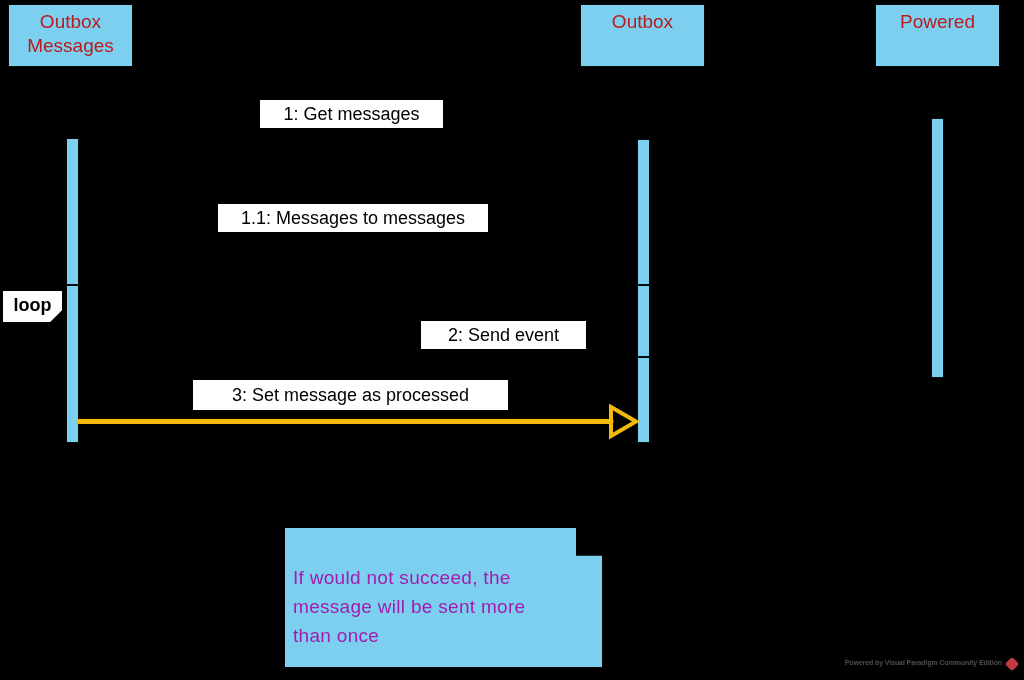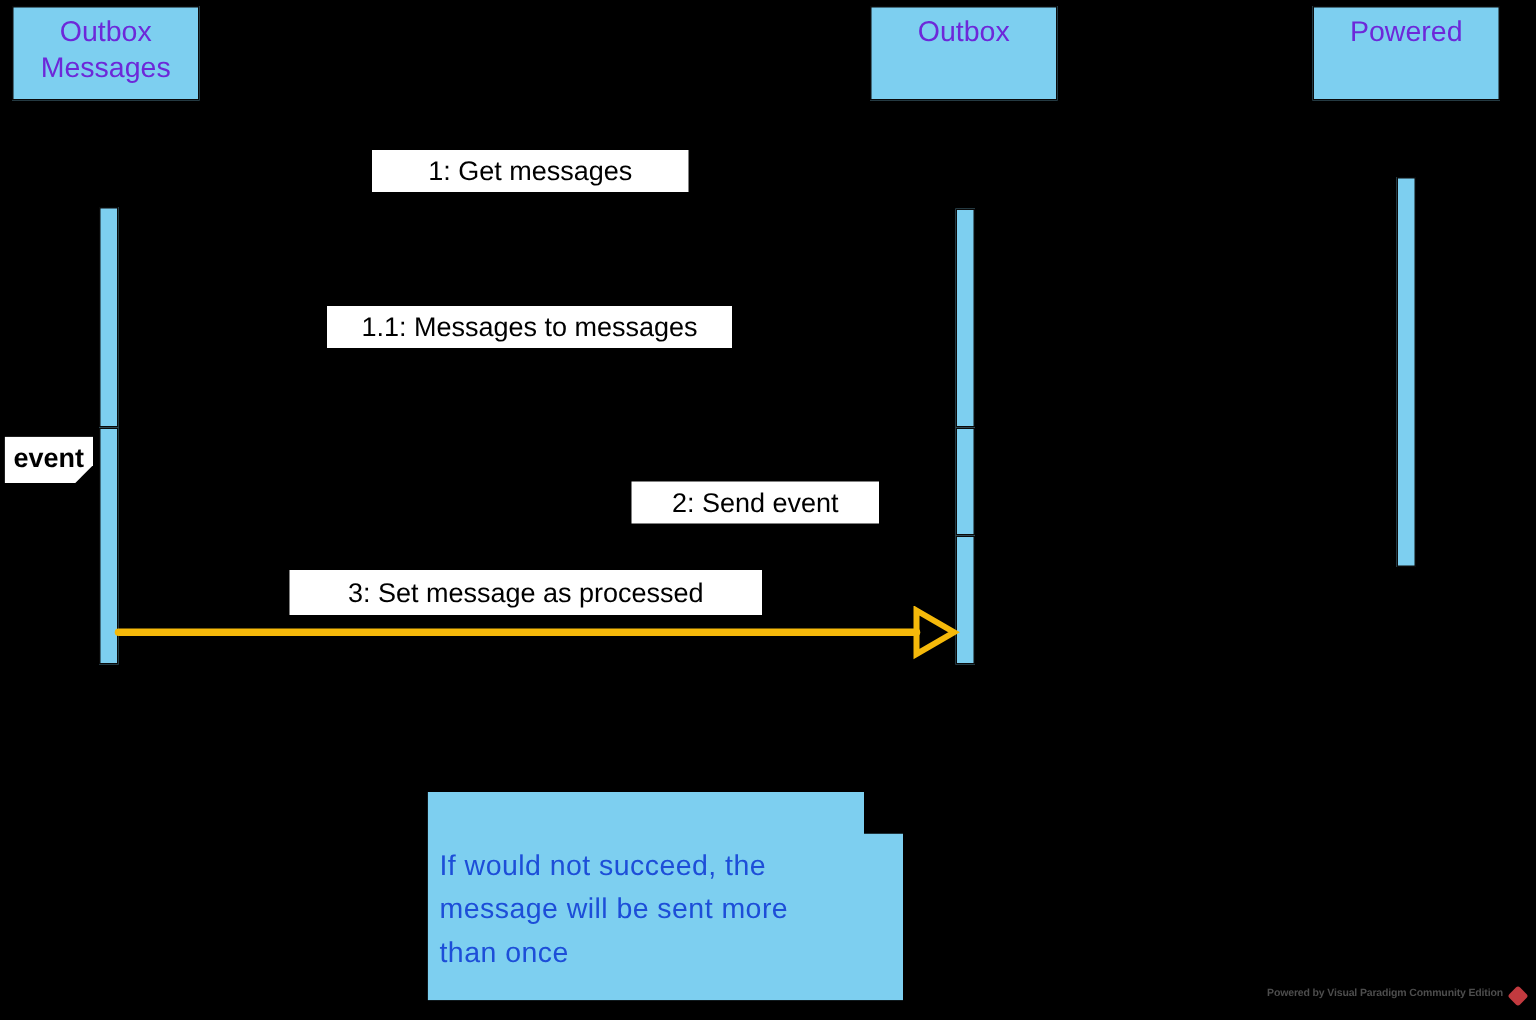--- a/index.html
+++ b/index.html
@@ -6,21 +6,21 @@
   .canvas{
     position:relative;width:1024px;height:680px;background:#000000;overflow:hidden;
     font-family:"Liberation Sans", sans-serif;
   }
   
   .pbox{
     position:absolute;width:125px;height:63px;box-sizing:border-box;
     background:#7DCFF0;border:1px solid #0a0a0a;
     display:flex;flex-direction:column;align-items:center;
     padding-top:5px;
-    color:#6d28d9;font-size:19px;line-height:24px;text-align:center;
+    color:#b91c1c;font-size:19px;line-height:24px;text-align:center;
   }
   
   .lifeline{position:absolute;width:1px;background:#000;}
   
   .act{
     position:absolute;width:13px;box-sizing:border-box;
     background:#7DCFF0;border:1px solid #0a0a0a;
   }
   
   .msg{
@@ -34,21 +34,21 @@
     background:#FFFFFF;color:#000;font-weight:bold;font-size:18px;
     display:flex;align-items:center;justify-content:center;
     clip-path:polygon(0 0,100% 0,100% 62%,80% 100%,0 100%);
     padding-bottom:2px;box-sizing:border-box;
   }
   
   .arrow-svg{position:absolute;left:75px;top:404px;}
   
   .note{
     position:absolute;left:285px;top:528px;width:317px;height:139px;
-    background:#7DCFF0;color:#1d4ed8;box-sizing:border-box;
+    background:#7DCFF0;color:#a21caf;box-sizing:border-box;
     clip-path:polygon(0 0,91.8% 0,91.8% 20%,100% 20%,100% 100%,0 100%);
     padding:6px 8px;font-size:19px;line-height:29px;letter-spacing:0.3px;
     white-space:pre-line;
   }
   
   .watermark{
     position:absolute;top:659px;right:22px;color:#4D4D4D;
     font-size:7px;font-weight:bold;letter-spacing:-0.1px;white-space:nowrap;
   }
   .vp-logo{
@@ -78,23 +78,23 @@
 
   <div class="act" style="left:66px;top:138px;height:147px"></div>
   <div class="act" style="left:66px;top:285px;height:158px"></div>
 
   <div class="act" style="left:637px;top:139px;height:146px"></div>
   <div class="act" style="left:637px;top:285px;height:72px"></div>
   <div class="act" style="left:637px;top:357px;height:86px"></div>
 
   <div class="act" style="left:931px;top:118px;height:260px"></div>
 
-  <div class="loop-label">event</div>
+  <div class="loop-label">loop</div>
 
-  <div class="msg" style="left:248px;top:100px;width:211px;height:28px">1: Get messages</div>
+  <div class="msg" style="left:260px;top:100px;width:183px;height:28px">1: Get messages</div>
   <div class="msg" style="left:218px;top:204px;width:270px;height:28px">1.1: Messages to messages</div>
   <div class="msg" style="left:421px;top:321px;width:165px;height:28px">2: Send event</div>
   <div class="msg" style="left:193px;top:380px;width:315px;height:30px">3: Set message as processed</div>
 
   <svg class="arrow-svg" width="566" height="36" viewBox="0 0 566 36">
     <line x1="4" y1="17.5" x2="536" y2="17.5" stroke="#F5B90A" stroke-width="5" stroke-linecap="round"></line>
     <polygon points="536,3 561,17.5 536,32" fill="none" stroke="#F5B90A" stroke-width="4" stroke-linejoin="miter"></polygon>
   </svg>
 
   <div class="note">

